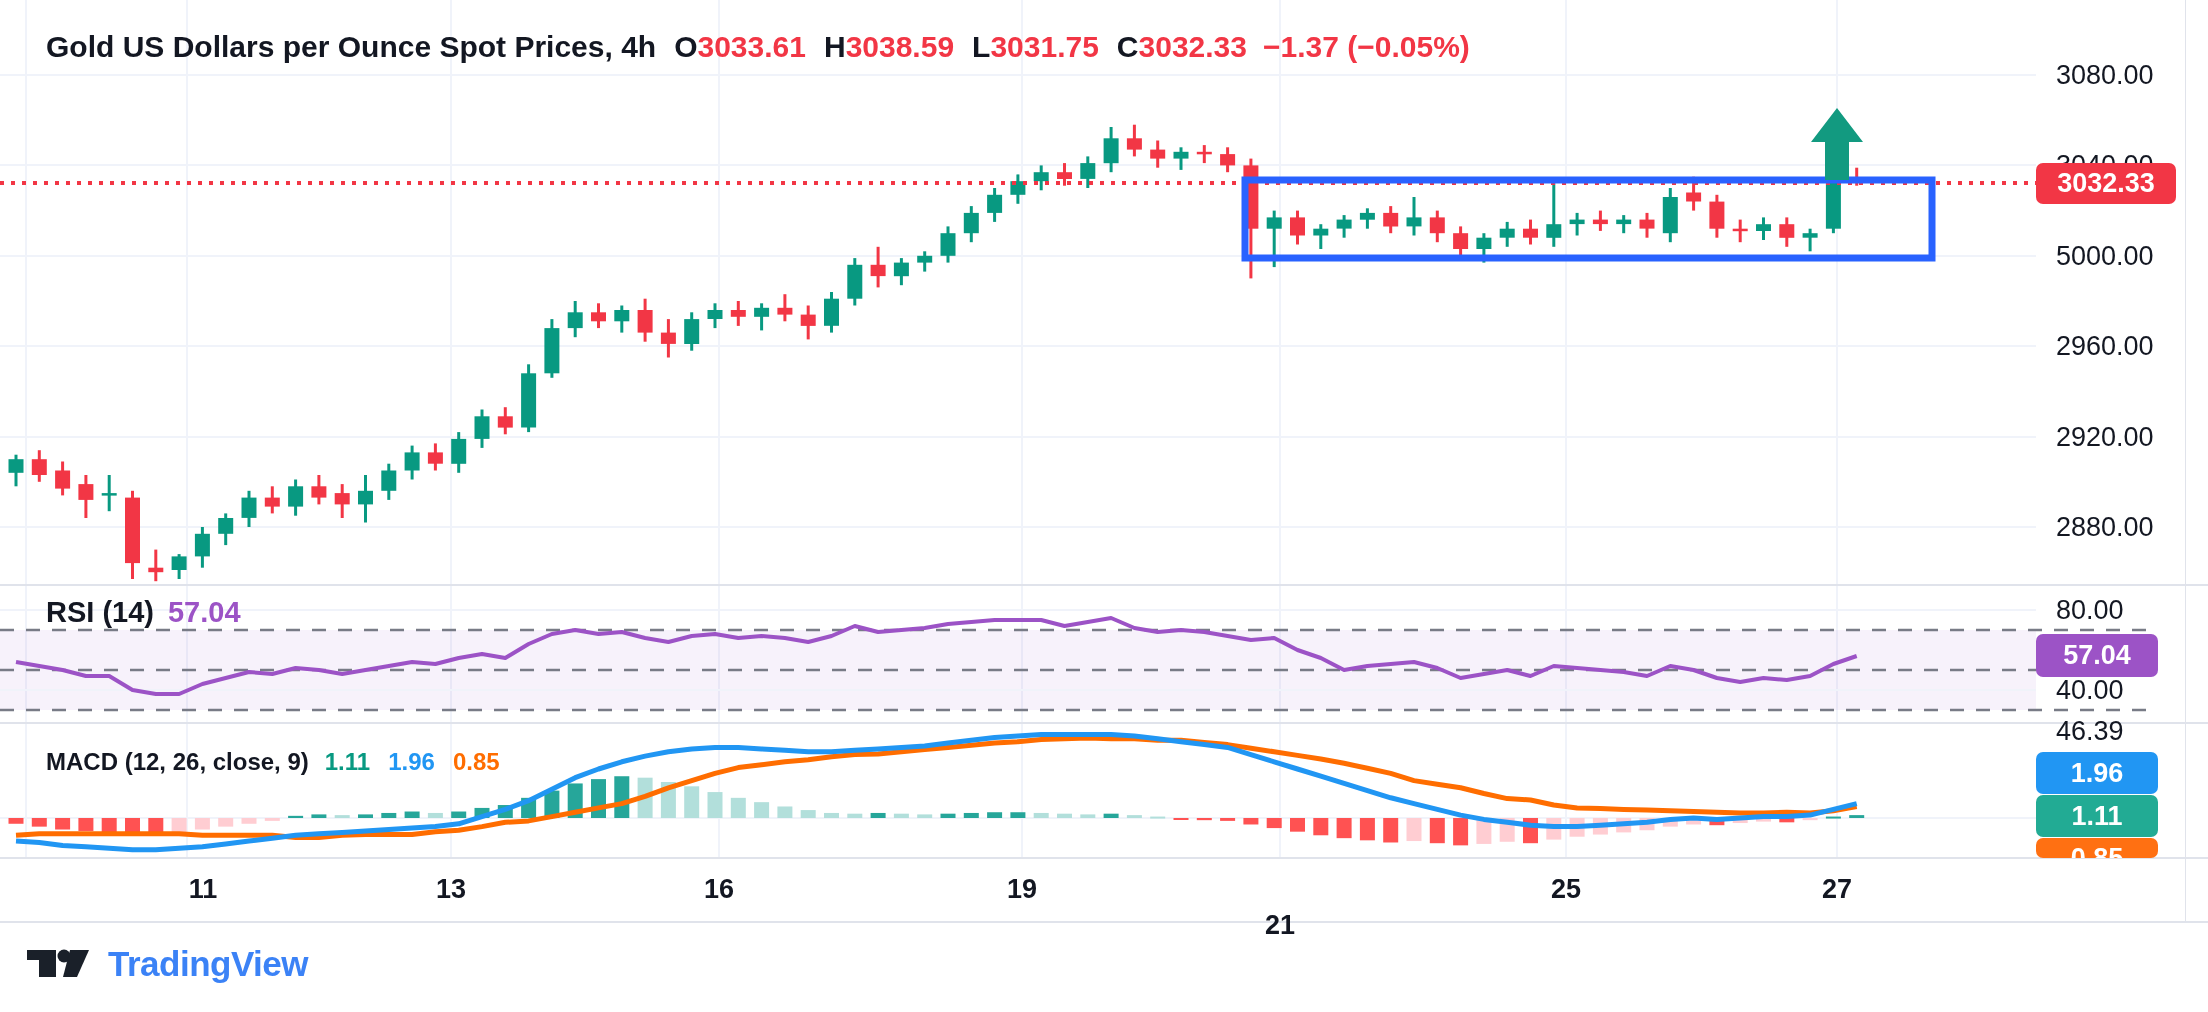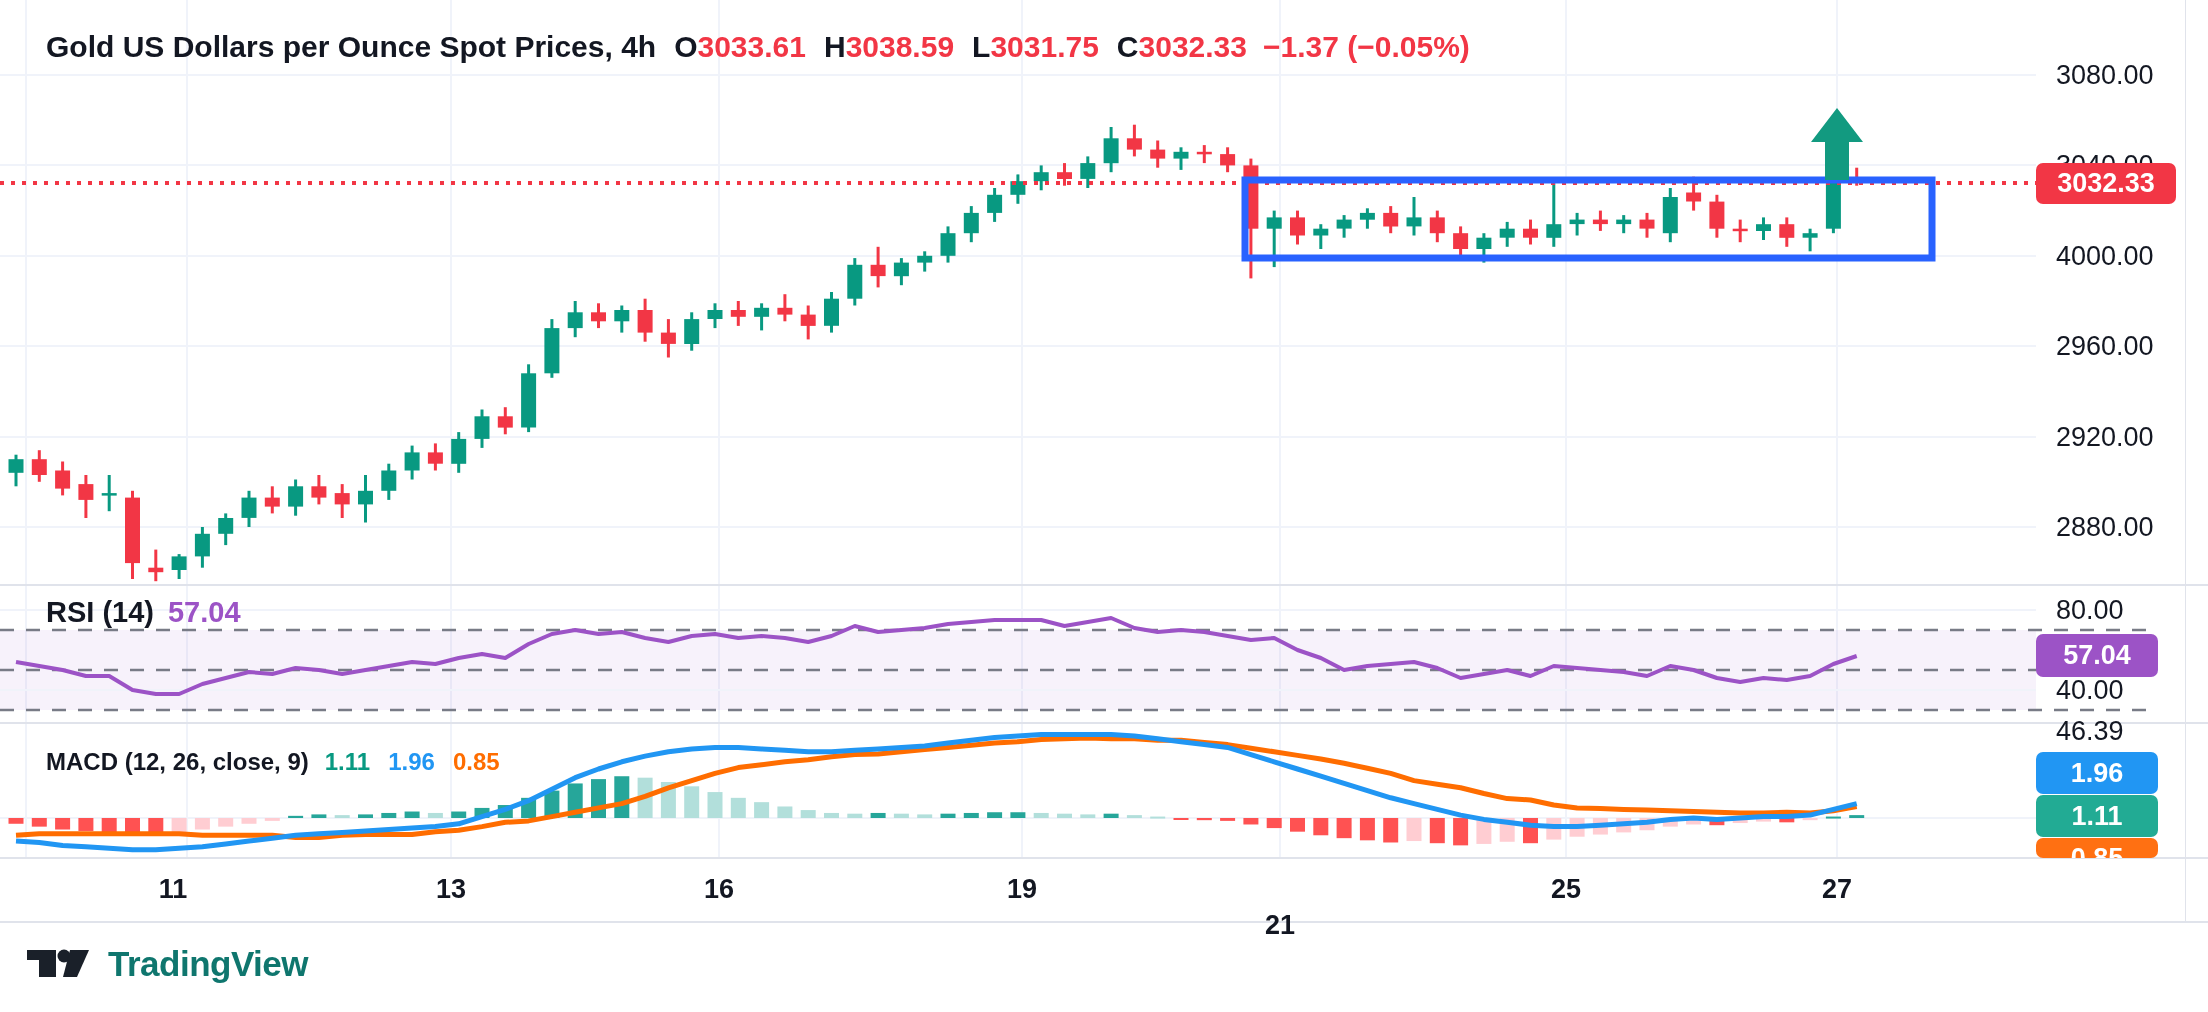--- a/index.html
+++ b/index.html
@@ -22,21 +22,21 @@
   .time-label{position:absolute;top:874px;font-size:27px;color:#131722;font-weight:700;transform:translateX(-50%);}
   .tag{position:absolute;left:2036px;width:140px;border-radius:7px;color:#fff;font-size:27px;font-weight:700;text-align:center;}
   .tag span{display:block;}
   #price-tag{top:163px;height:41px;line-height:41px;background:#F23645;z-index:3;}
   #rsi-tag{top:634px;height:43px;line-height:43px;background:#9C53C6;width:122px;z-index:3;}
   #macd-tag-blue{top:752px;height:42px;line-height:42px;background:#2196F3;width:122px;z-index:3;}
   #macd-tag-teal{top:795px;height:42px;line-height:42px;background:#22AB94;width:122px;z-index:3;}
   #macd-tag-orange{top:838px;height:20px;background:#FF7012;width:122px;overflow:hidden;z-index:3;}
   #macd-tag-orange span{line-height:40px;}
   #logo{position:absolute;left:26px;top:944px;display:flex;align-items:center;pointer-events:auto;}
-  #logo-text{font-size:35px;font-weight:600;color:#0f766e;margin-left:18px;letter-spacing:-0.5px;}
+  #logo-text{font-size:35px;font-weight:600;color:#3b82f6;margin-left:18px;letter-spacing:-0.5px;}
   .axis-border{position:absolute;left:2185px;top:0;width:1px;height:922px;background:#E0E3EB;}
 </style>
 </head>
 <body>
 
 <div id="root">
   <div id="chart-canvas"><svg width="2208" height="1012" viewBox="0 0 2208 1012" xmlns="http://www.w3.org/2000/svg">
         <line x1="0" y1="75" x2="2036" y2="75" stroke="#F0F3FA" stroke-width="2"></line>
         <line x1="0" y1="165" x2="2036" y2="165" stroke="#F0F3FA" stroke-width="2"></line>
         <line x1="0" y1="256" x2="2036" y2="256" stroke="#F0F3FA" stroke-width="2"></line>
@@ -319,30 +319,30 @@
       <span>RSI (14)</span><span class="val">57.04</span>
     </div>
 
     <div class="legend" id="macd-legend">
       <span>MACD (12, 26, close, 9)</span><span class="v1">1.11</span><span class="v2">1.96</span><span class="v3">0.85</span>
     </div>
 
     <div id="price-axis-labels">
         <div class="axis-label" style="top: 75px;">3080.00</div>
         <div class="axis-label" style="top: 165px;">3040.00</div>
-        <div class="axis-label" style="top: 256px;">4000.00</div>
+        <div class="axis-label" style="top: 256px;">5000.00</div>
         <div class="axis-label" style="top: 346px;">2960.00</div>
         <div class="axis-label" style="top: 437px;">2920.00</div>
         <div class="axis-label" style="top: 527px;">2880.00</div>
         <div class="axis-label" style="top: 610px;">80.00</div>
         <div class="axis-label" style="top: 690px; text-align: center;">40.00</div>
         <div class="axis-label" style="top: 731px;">46.39</div>
       </div>
     <div id="time-axis-labels">
-        <div class="time-label" style="left: 173px;">11</div>
+        <div class="time-label" style="left: 203px;">11</div>
         <div class="time-label" style="left: 451px;">13</div>
         <div class="time-label" style="left: 719px;">16</div>
         <div class="time-label" style="left: 1022px;">19</div>
         <div class="time-label" style="left: 1280px; margin-top: 36px;">21</div>
         <div class="time-label" style="left: 1566px;">25</div>
         <div class="time-label" style="left: 1837px;">27</div>
       </div>
 
     <div class="tag" id="price-tag">
         <span>3032.33</span>

